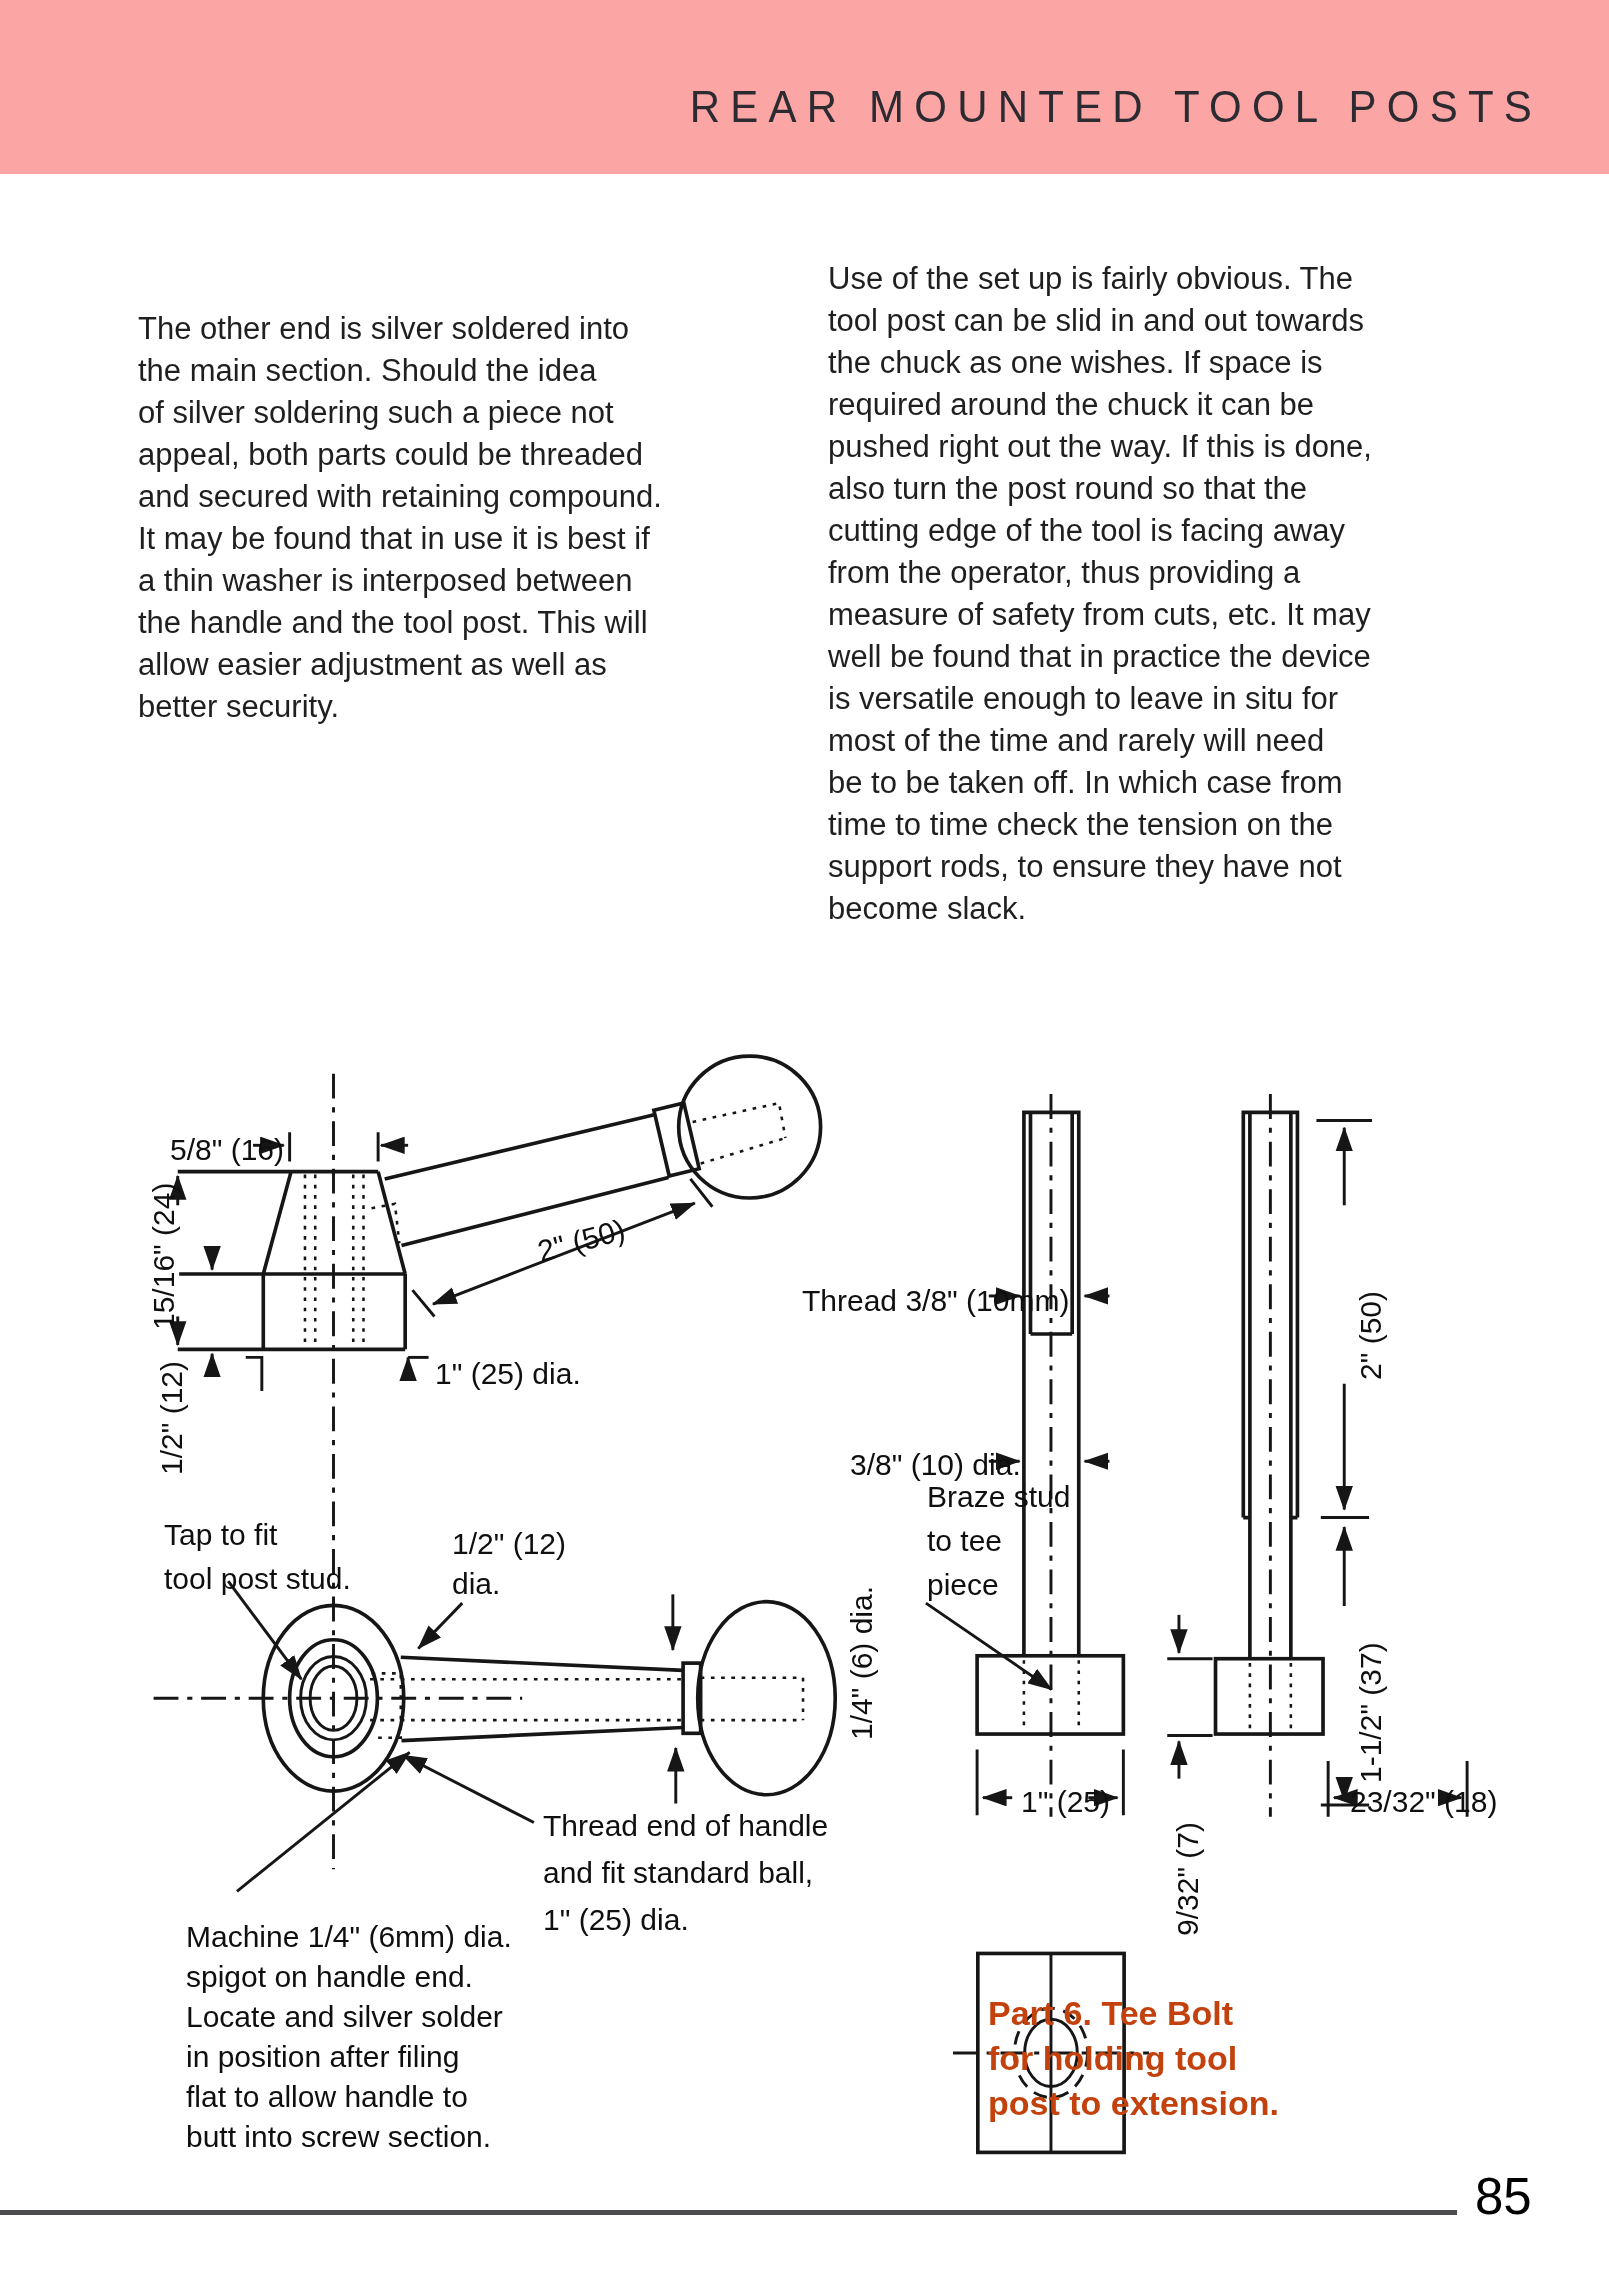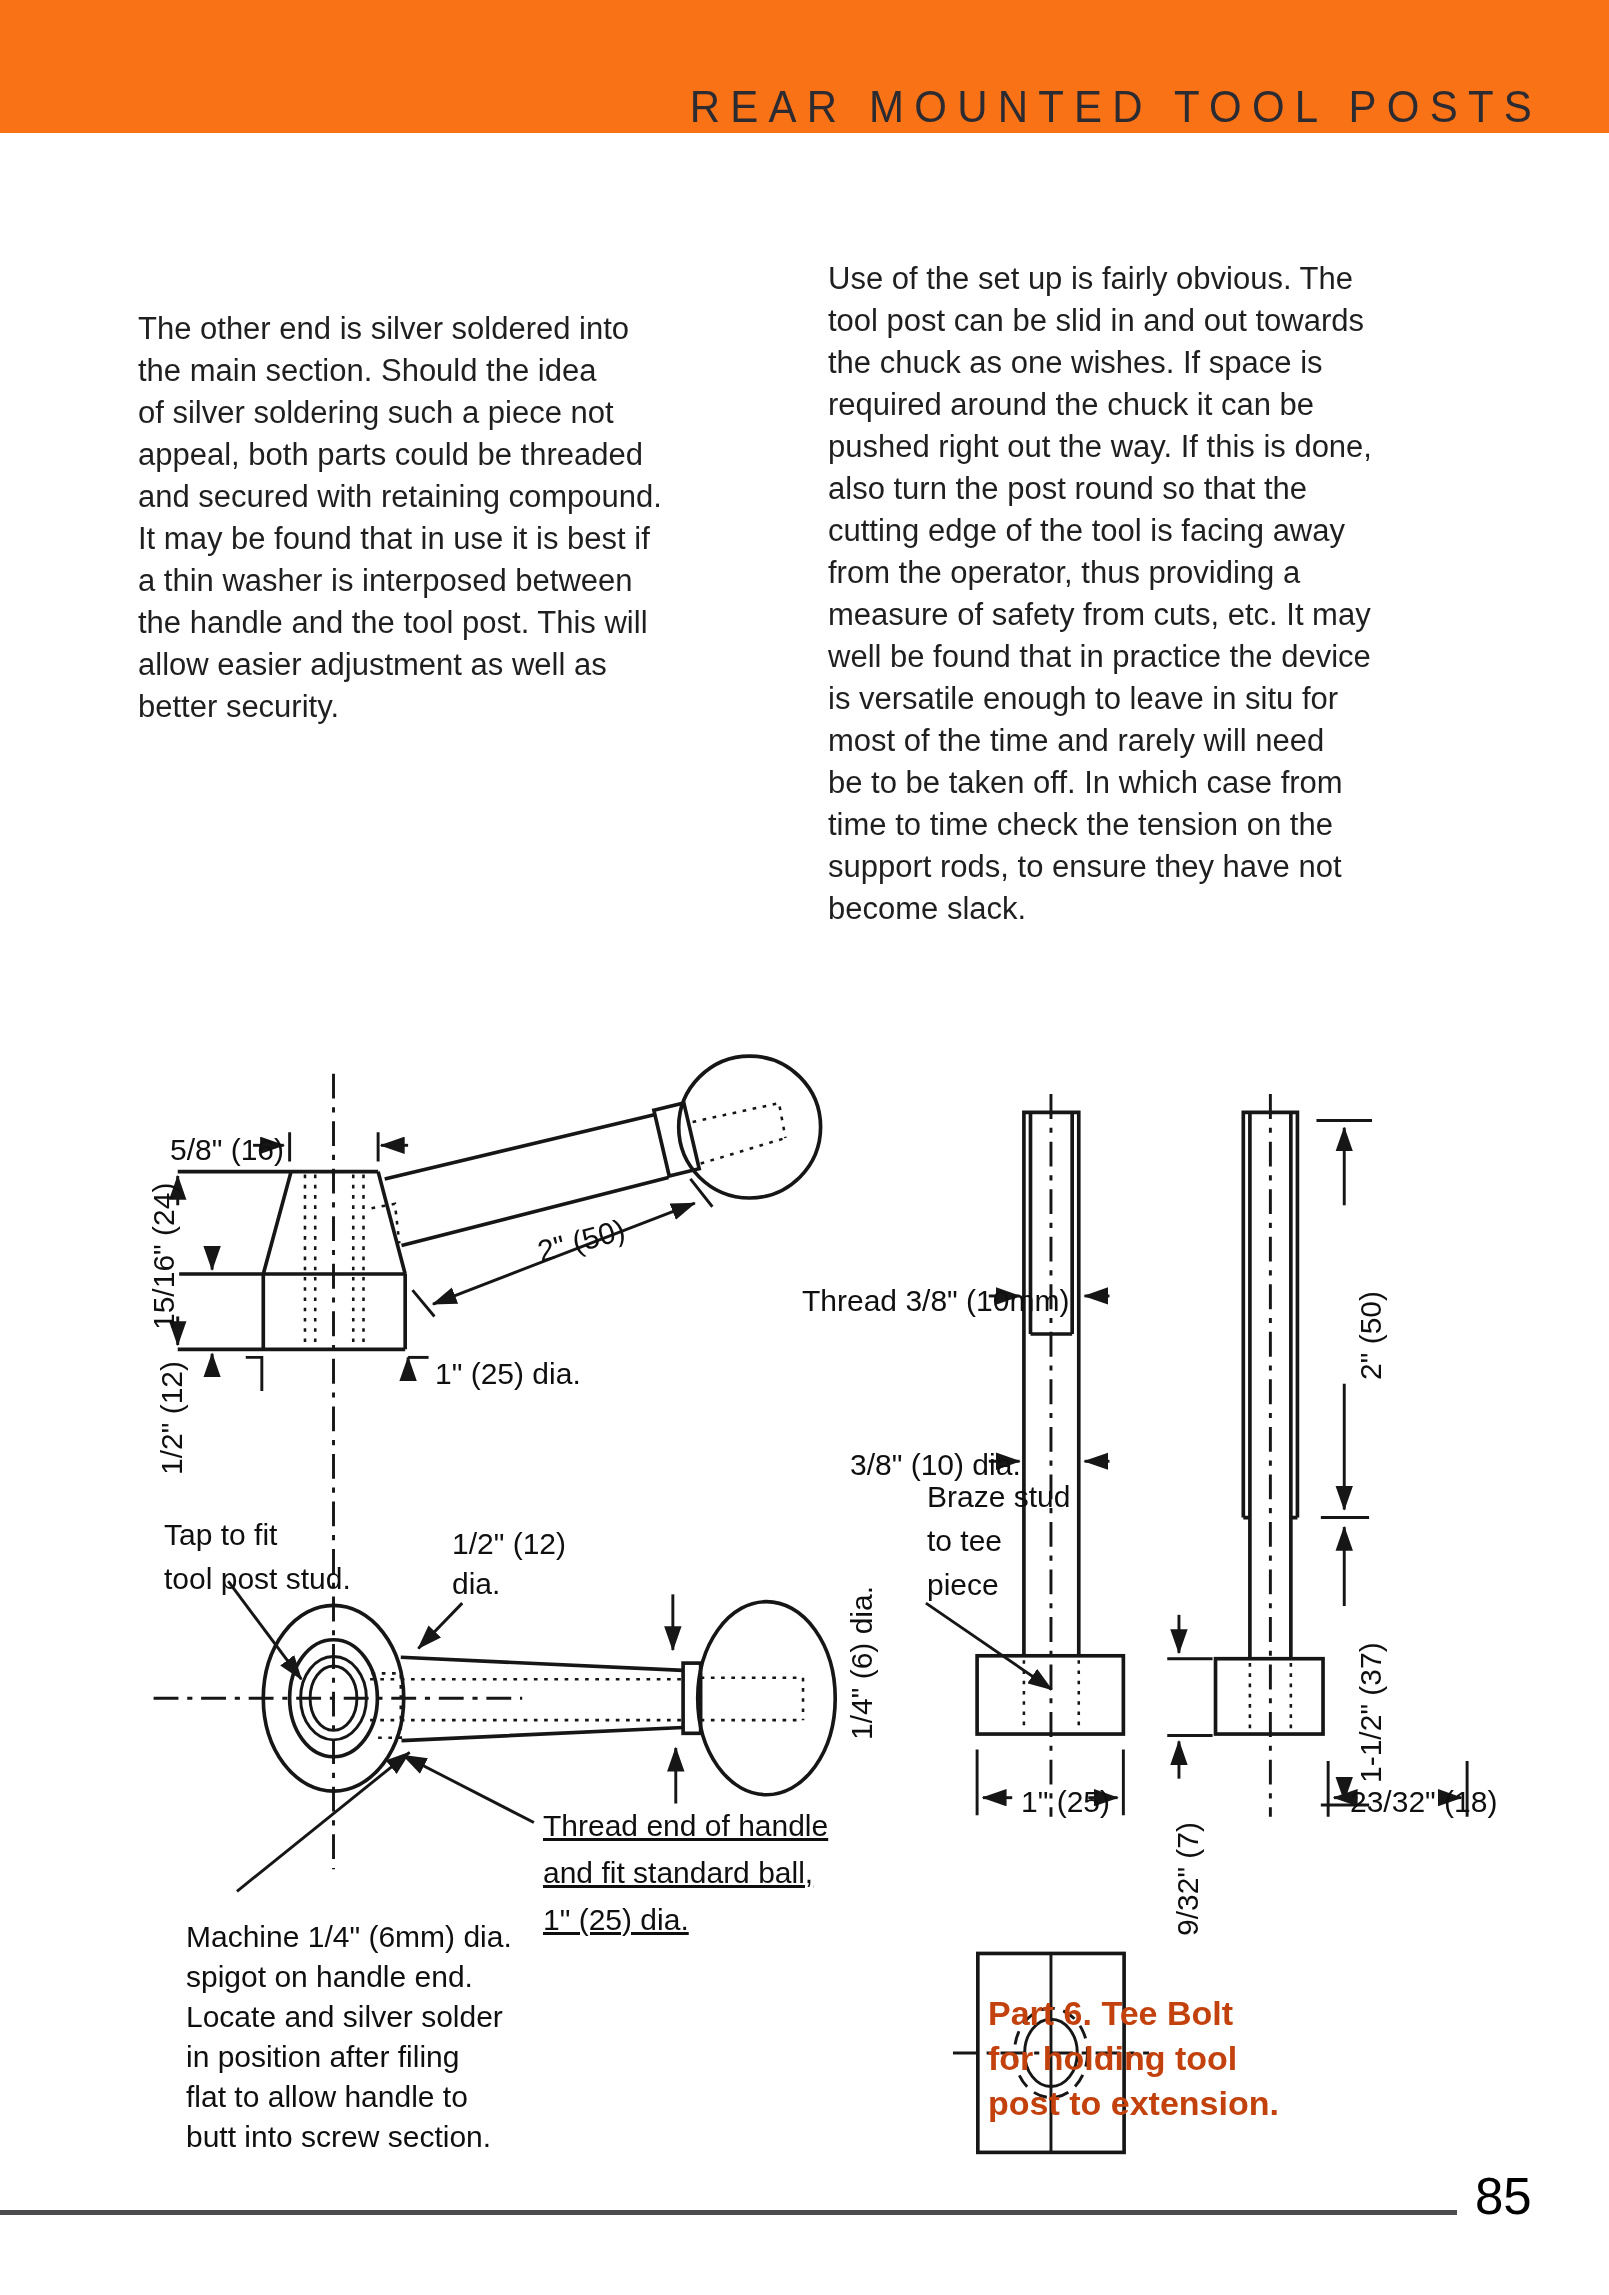--- a/index.html
+++ b/index.html
@@ -1,20 +1,20 @@
 <!DOCTYPE html>
 <html style="font-size:11.7px"><head>
 <meta charset="utf-8">
 <style>
   html,body{margin:0;padding:0;background:#e8e8e8;}
   .page{
     position:relative;width:1609px;height:2295px;background:#ffffff;
     font-family:"Liberation Sans", sans-serif;color:#1f1f1f;overflow:hidden;
   }
-  .header-bar{position:absolute;left:0;top:0;width:1609px;height:133px;background:#f97316;text-align:center;}
+  .header-bar{position:absolute;left:0;top:0;width:1609px;height:174px;background:#fca5a5;text-align:center;}
   .header-title{
     position:absolute;right:67px;top:82px;font-size:42px;letter-spacing:10.2px;
     color:#2c2b31;font-weight:400;white-space:nowrap;transform:scaleY(1.04);transform-origin:top right;
   }
   .col{position:absolute;width:702px;font-size:31px;line-height:42px;white-space:pre-line;}
   .col-left{left:138px;top:216px;}
   .col-right{left:828px;top:216px;}
   .para2{margin-top:50px;white-space:pre-line;}
   .usage-head{font-weight:bold;}
   svg.drawing{position:absolute;left:0;top:0;}
@@ -172,21 +172,21 @@
   <div class="dlabel" style="left:170px;top:1129px;">5/8" (16)</div>
   <div class="dlabel rot90" style="left:143px;top:1330px;">15/16" (24)</div>
   <div class="dlabel rot90" style="left:151px;top:1475px;">1/2" (12)</div>
   <div class="dlabel" style="left:435px;top:1353px;">1" (25) dia.</div>
   <div class="dlabel rot15" style="left:533px;top:1232px;">2" (50)</div>
   <div class="dlabel lh60" style="left:164px;top:1513px;">Tap to fit
 tool post stud.</div>
   <div class="dlabel lh54" style="left:452px;top:1524px;">1/2" (12)
 dia.</div>
   <div class="dlabel rot90" style="left:841px;top:1740px;">1/4" (6) dia.</div>
-  <div class="dlabel lh64" style="left:543px;top:1802px;text-decoration:underline;">Thread end of handle
+  <div class="dlabel lh64" style="left:543px;top:1802px;">Thread end of handle
 and fit standard ball,
 1" (25) dia.</div>
   <div class="dlabel lh54" style="left:186px;top:1917px;">Machine 1/4" (6mm) dia.
 spigot on handle end.
 Locate and silver solder
 in position after filing
 flat to allow handle to
 butt into screw section.</div>
   <div class="dlabel" style="left:802px;top:1280px;">Thread 3/8" (10mm)</div>
   <div class="dlabel" style="left:850px;top:1444px;">3/8" (10) dia.</div>

